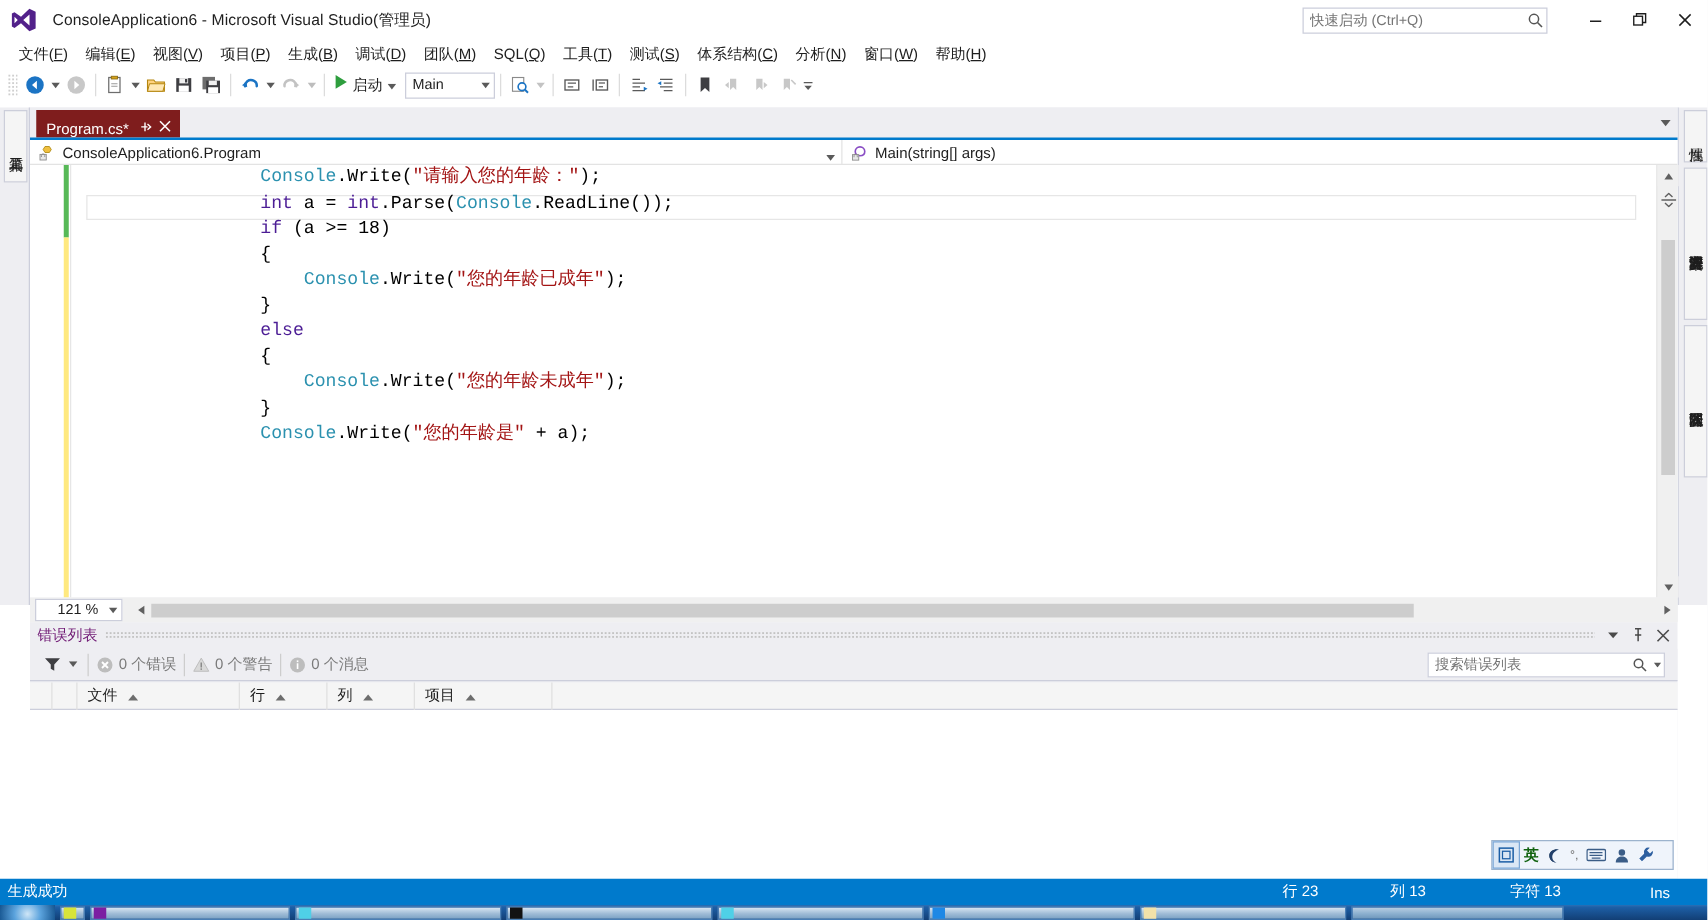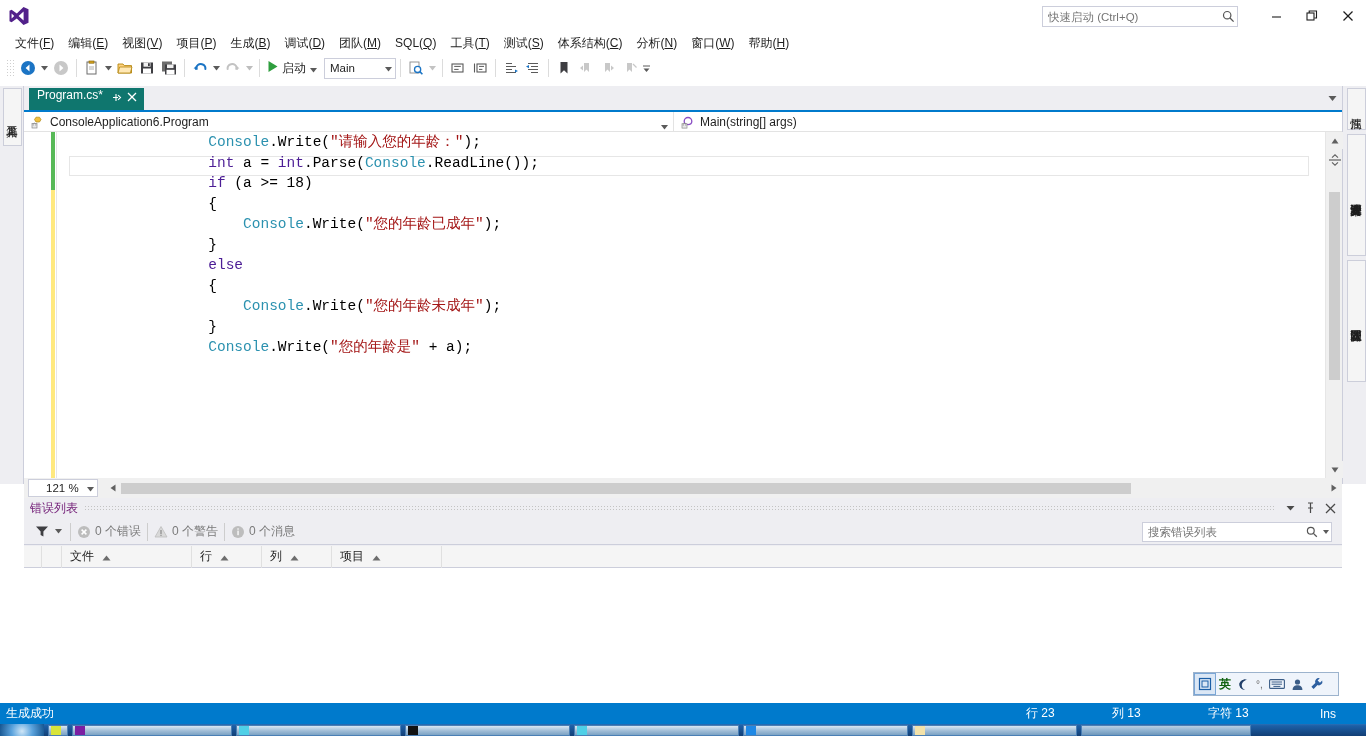--- a/index.html
+++ b/index.html
@@ -79,22 +79,22 @@
     position: absolute; right: 0; top: 86px; width: 24px; height: 398px;
     background: #eeeef2; border-left:1px solid #cccedb;
   }
 
   
   .editor-shell {
     position: absolute; left: 24px; top: 86px; width: 1318px; height: 412px; background:#eeeef2;
   }
   .tabstrip { position:absolute; left:0; top:0; width:1318px; height:24px; background:#eeeef2; }
   .doc-tab {
-    position:absolute; left:5px; top:2px; height:22px; background:#0f766e;
-    display:flex; align-items:flex-start; padding: 0 5px 0 8px; color:#fff;
+    position:absolute; left:5px; top:2px; height:22px; background:#7f1d1d;
+    display:flex; align-items:flex-end; padding: 0 5px 0 8px; color:#fff;
   }
   .doc-tab-label { font-size: 12px; color:#ffffff; margin-right:6px; }
   .tab-icon-btn { width:15px; height:18px; display:flex; align-items:center; justify-content:center; }
   .tab-overflow { position:absolute; right:2px; top:3px; width:16px; height:18px;
                   display:flex; align-items:center; justify-content:center; }
   .tab-underline { position:absolute; left:0; top:24px; width:1318px; height:2px; background:#007acc; }
 
   
   .navbar {
     position:absolute; left:0; top:26px; width:1318px; height:20px;
@@ -237,20 +237,21 @@
 
 <div class="app">
 
   <div class="titlebar">
     <div class="vs-logo">
       <svg width="22" height="22" viewBox="0 0 22 22">
         <path d="M15.5,2 L20.5,4.3 L20.5,17.7 L15.5,20 L8.8,13.6 L3.6,17.3 L1.5,16.2 L1.5,5.8 L3.6,4.7 L8.8,8.4 Z
                  M15.6,6.6 L10.6,11 L15.6,15.4 Z M3.6,8.4 L3.6,13.6 L6.2,11 Z" fill="#52218a"></path>
       </svg>
     </div>
+    <div class="title-text">ConsoleApplication6 - Microsoft Visual Studio(管理员)</div>
 
     <div class="quick-launch">
       <input value="" placeholder="快速启动 (Ctrl+Q)" style="">
       <span class="ql-search-icon">
         <svg width="13" height="13" viewBox="0 0 13 13">
           <circle cx="5.2" cy="5.2" r="3.7" fill="none" stroke="#555" stroke-width="1.2"></circle>
           <line x1="8" y1="8" x2="11.6" y2="11.6" stroke="#555" stroke-width="1.3"></line>
         </svg>
       </span>
     </div>

